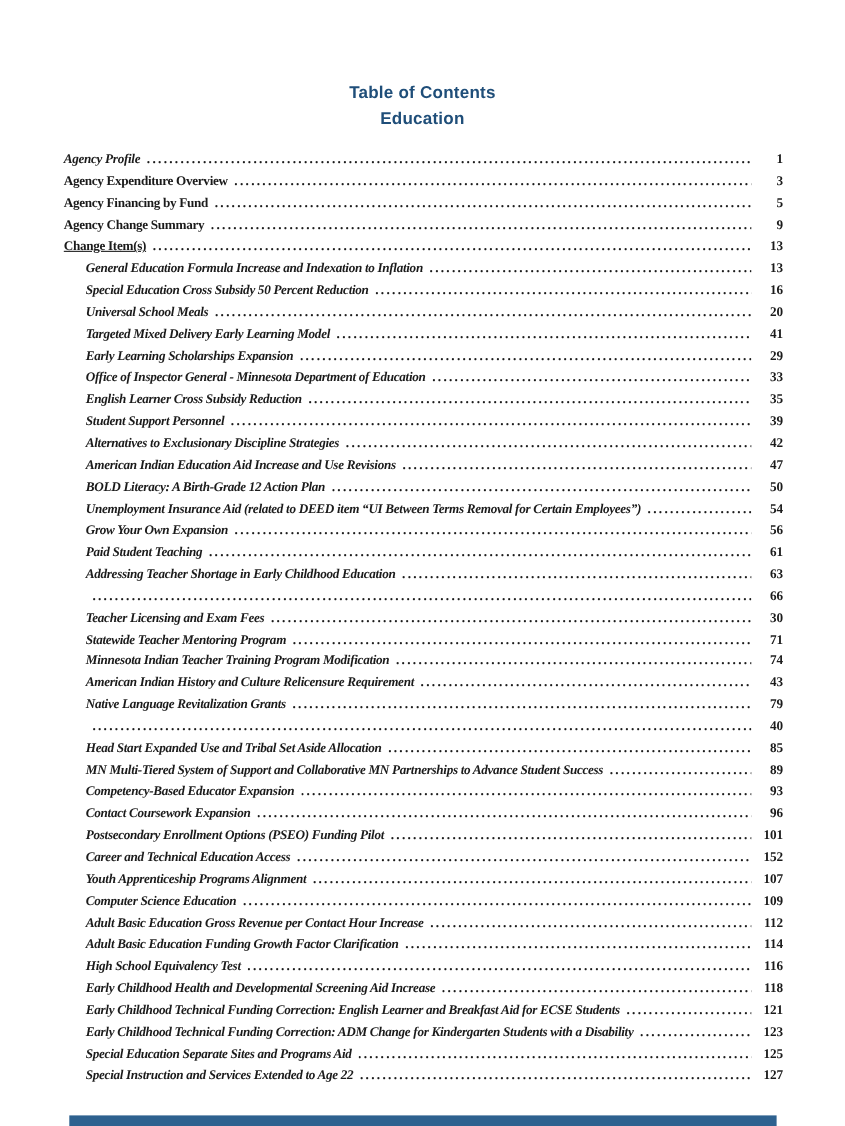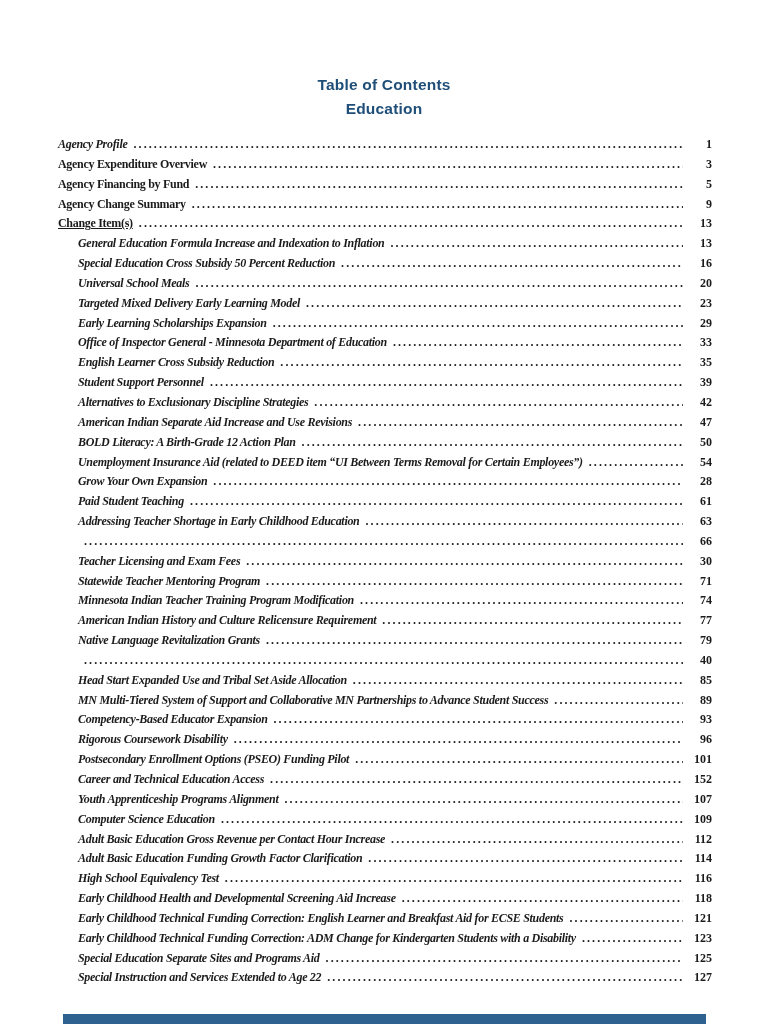--- a/index.html
+++ b/index.html
@@ -122,21 +122,21 @@
     <span class="pg">16</span>
   </div>
       <div class="row lvl1 italic">
     <span class="label">Universal School Meals</span>
     <span class="leader">........................................................................................................................................................................................................</span>
     <span class="pg">20</span>
   </div>
       <div class="row lvl1 italic">
     <span class="label">Targeted Mixed Delivery Early Learning Model</span>
     <span class="leader">........................................................................................................................................................................................................</span>
-    <span class="pg">23</span>
+    <span class="pg">41</span>
   </div>
       <div class="row lvl1 italic">
     <span class="label">Early Learning Scholarships Expansion</span>
     <span class="leader">........................................................................................................................................................................................................</span>
     <span class="pg">29</span>
   </div>
       <div class="row lvl1 italic">
     <span class="label">Office of Inspector General - Minnesota Department of Education</span>
     <span class="leader">........................................................................................................................................................................................................</span>
     <span class="pg">33</span>
@@ -150,38 +150,38 @@
     <span class="label">Student Support Personnel</span>
     <span class="leader">........................................................................................................................................................................................................</span>
     <span class="pg">39</span>
   </div>
       <div class="row lvl1 italic">
     <span class="label">Alternatives to Exclusionary Discipline Strategies</span>
     <span class="leader">........................................................................................................................................................................................................</span>
     <span class="pg">42</span>
   </div>
       <div class="row lvl1 italic">
-    <span class="label">American Indian Separate Aid Increase and Use Revisions</span>
+    <span class="label">American Indian Education Aid Increase and Use Revisions</span>
     <span class="leader">........................................................................................................................................................................................................</span>
     <span class="pg">47</span>
   </div>
       <div class="row lvl1 italic">
     <span class="label">BOLD Literacy: A Birth-Grade 12 Action Plan</span>
     <span class="leader">........................................................................................................................................................................................................</span>
     <span class="pg">50</span>
   </div>
       <div class="row lvl1 italic">
     <span class="label">Unemployment Insurance Aid (related to DEED item “UI Between Terms Removal for Certain Employees”)</span>
     <span class="leader">........................................................................................................................................................................................................</span>
     <span class="pg">54</span>
   </div>
       <div class="row lvl1 italic">
     <span class="label">Grow Your Own Expansion</span>
     <span class="leader">........................................................................................................................................................................................................</span>
-    <span class="pg">28</span>
+    <span class="pg">56</span>
   </div>
       <div class="row lvl1 italic">
     <span class="label">Paid Student Teaching</span>
     <span class="leader">........................................................................................................................................................................................................</span>
     <span class="pg">61</span>
   </div>
       <div class="row lvl1 italic">
     <span class="label">Addressing Teacher Shortage in Early Childhood Education</span>
     <span class="leader">........................................................................................................................................................................................................</span>
     <span class="pg">63</span>
@@ -201,21 +201,21 @@
     <span class="pg">71</span>
   </div>
       <div class="row lvl1 italic">
     <span class="label">Minnesota Indian Teacher Training Program Modification</span>
     <span class="leader">........................................................................................................................................................................................................</span>
     <span class="pg">74</span>
   </div>
       <div class="row lvl1 italic">
     <span class="label">American Indian History and Culture Relicensure Requirement</span>
     <span class="leader">........................................................................................................................................................................................................</span>
-    <span class="pg">77</span>
+    <span class="pg">43</span>
   </div>
       <div class="row lvl1 italic">
     <span class="label">Native Language Revitalization Grants</span>
     <span class="leader">........................................................................................................................................................................................................</span>
     <span class="pg">79</span>
   </div>
       <div class="row lvl1 italic">
     <span class="leader">........................................................................................................................................................................................................</span>
     <span class="pg">40</span>
   </div>
@@ -228,21 +228,21 @@
     <span class="label">MN Multi-Tiered System of Support and Collaborative MN Partnerships to Advance Student Success</span>
     <span class="leader">........................................................................................................................................................................................................</span>
     <span class="pg">89</span>
   </div>
       <div class="row lvl1 italic">
     <span class="label">Competency-Based Educator Expansion</span>
     <span class="leader">........................................................................................................................................................................................................</span>
     <span class="pg">93</span>
   </div>
       <div class="row lvl1 italic">
-    <span class="label">Rigorous Coursework Disability</span>
+    <span class="label">Contact Coursework Expansion</span>
     <span class="leader">........................................................................................................................................................................................................</span>
     <span class="pg">96</span>
   </div>
       <div class="row lvl1 italic">
     <span class="label">Postsecondary Enrollment Options (PSEO) Funding Pilot</span>
     <span class="leader">........................................................................................................................................................................................................</span>
     <span class="pg">101</span>
   </div>
       <div class="row lvl1 italic">
     <span class="label">Career and Technical Education Access</span>

